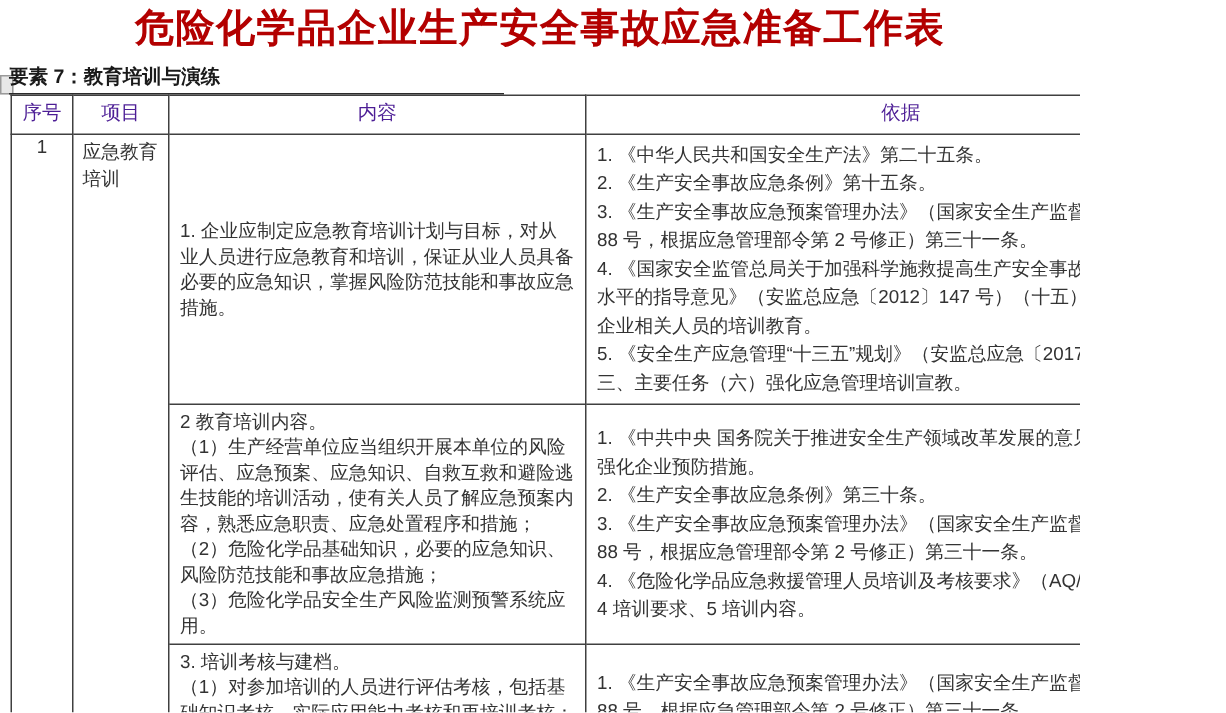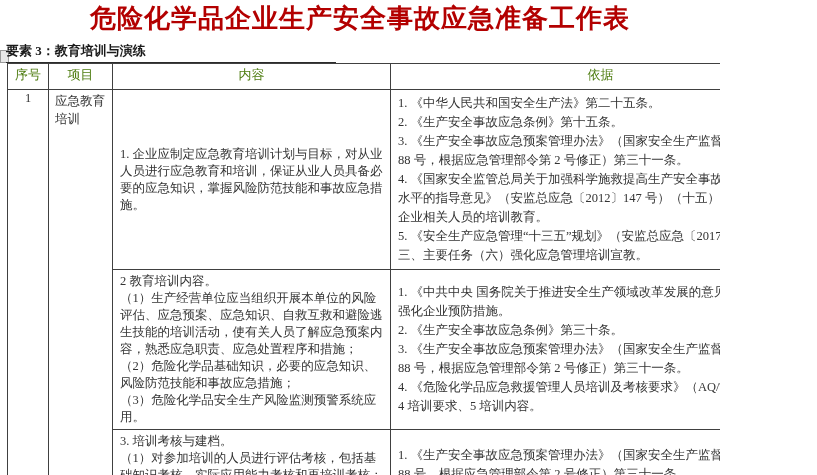--- a/index.html
+++ b/index.html
@@ -1,18 +1,18 @@
 <!DOCTYPE html>
 <html><head>
 <meta charset="utf-8">
 <style>
   html,body {margin:0; padding:0; background:#fff;}
   .page {
     position:relative; width:720px; height:475px; background:#ffffff;
-    font-family:Liberation Serif, serif;
+    font-family:Liberation Sans, sans-serif;
     color:#333333; overflow:hidden;
   }
   .doc-title {
     position:absolute; top:1px; left:0; width:100%;
     text-align:center; font-size:26px; font-weight:bold;
     letter-spacing:1px; margin:0;
   }
   .section-head {
     position:absolute; top:42px; left:6px; width:330px;
     border-bottom:1px solid #2b2b2b; padding-bottom:2px;
@@ -25,42 +25,42 @@
   table.main {
     position:absolute; top:63px; left:7px;
     width:803px; table-layout:fixed; border-collapse:collapse;
   }
   table.main th, table.main td {
     border:1px solid #404040; vertical-align:top;
     font-size:12.5px; color:#333333; overflow:hidden;
   }
   table.main th {
     font-weight:normal; text-align:center; font-size:13px;
-    height:21px; padding:2px; color:#4d7c0f;
+    height:21px; padding:2px; color:#4c1d95;
   }
   td.seq-cell  {text-align:center; vertical-align:middle; font-size:12.5px;}
   td.item-cell {vertical-align:middle; padding:2px 6px; line-height:18px; font-size:12.5px;}
   td.content-cell {padding:3px 7px; line-height:17px; white-space:pre-wrap;}
   td.basis-cell   {padding:4px 7px; line-height:19px; white-space:pre-wrap;margin-left:27px;}
   .v-mid {vertical-align:middle !important;}
   tr.row-a {height:146px;}
   tr.row-b {height:138px;}
   tr.row-c {height:99px;}
 </style>
 </head>
 <body>
 
 <div class="page">
 
   <h1 class="doc-title" style="color: rgb(179, 0, 0);">危险化学品企业生产安全事故应急准备工作表</h1>
 
   <div class="anchor-mark"></div>
 
   <div class="section-head">
-    <span>要素 3：教育培训与演练</span>
+    <span>要素 7：教育培训与演练</span>
   </div>
 
   <table class="main">
     <colgroup>
       <col style="width:41px">
       <col style="width:64px">
       <col style="width:278px">
       <col style="width:420px">
     </colgroup>
     <thead>

